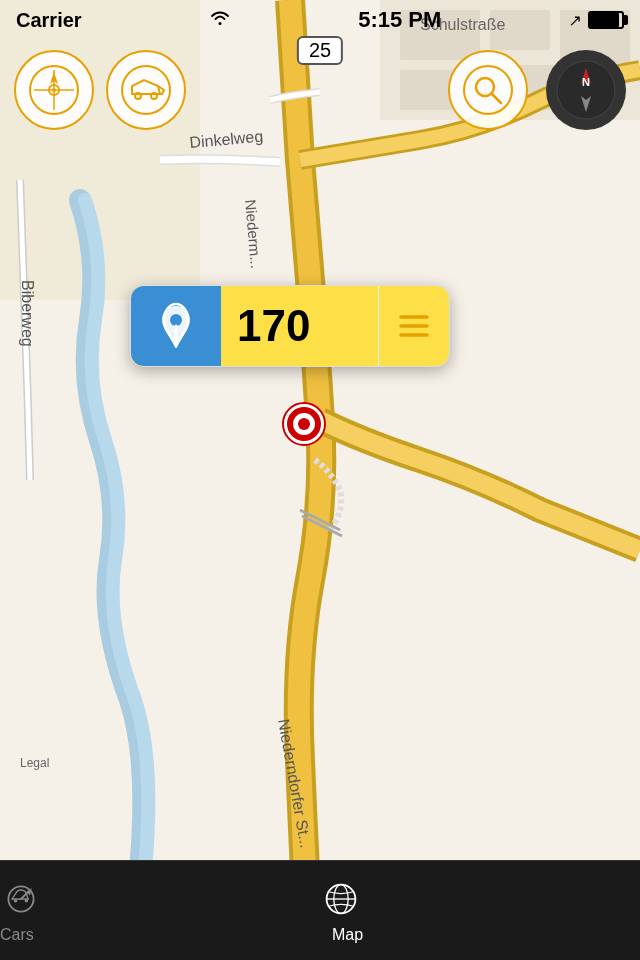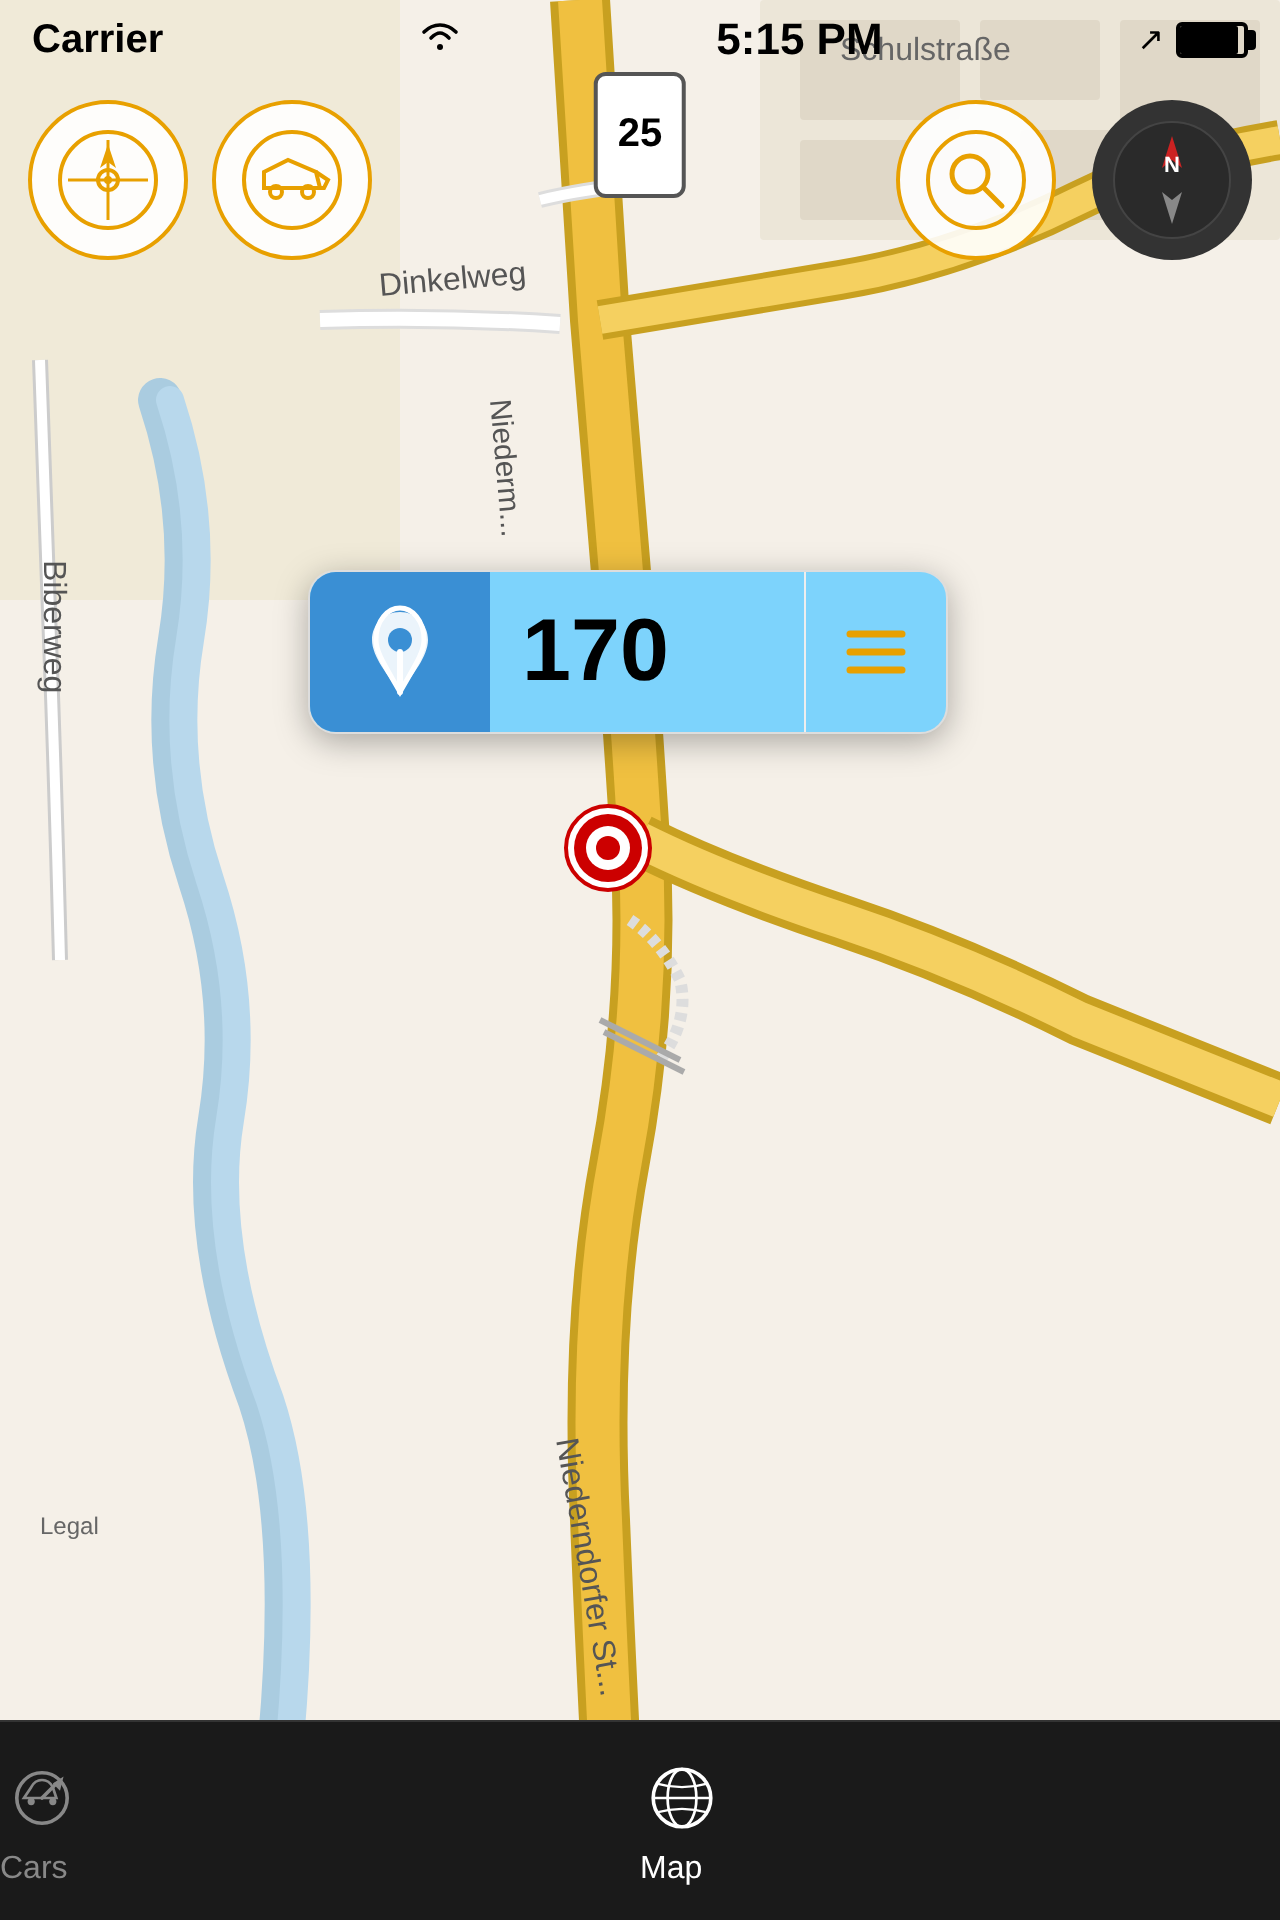--- a/index.html
+++ b/index.html
@@ -47,35 +47,34 @@
     #north-compass {
       position: absolute; top: 50px; right: 14px; width: 80px; height: 80px;
       border-radius: 50%; background: #333; display: flex; align-items: center;
       justify-content: center; z-index: 10;
     }
 
     
     #speed-badge {
       position: absolute; top: 36px; left: 50%; transform: translateX(-50%);
       background: white; border: 2px solid #555; border-radius: 6px;
-      padding: 18px 10px; font-size: 20px; font-weight: bold; z-index: 10; color: #000;
+      padding: 1px 10px; font-size: 20px; font-weight: normal; z-index: 10; color: #000;
     }
 
     
     #callout {
       position: absolute; top: 285px; left: 130px; z-index: 20;
       display: flex; align-items: center;
       filter: drop-shadow(0 4px 8px rgba(0,0,0,0.3));
     }
     #callout-bubble {
-      background: #7dd3fc; border-radius: 14px; display: flex; align-items: center;
+      background: #fde047; border-radius: 14px; display: flex; align-items: center;
       overflow: hidden; min-width: 320px;
       border: 1px solid #ddd;
       position: relative;
-      margin-left: 24px;
     }
     #callout-bubble::after {
       content: '';
       position: absolute;
       bottom: -18px;
       left: 50%;
       transform: translateX(-50%);
       border-left: 14px solid transparent;
       border-right: 14px solid transparent;
       border-top: 18px solid white;
@@ -116,21 +115,21 @@
       position: absolute; bottom: 0; left: 0; width: 640px; height: 100px;
       background: #1a1a1a; display: flex; align-items: center;
       border-top: 1px solid #333; z-index: 50;
     }
     .tab-item {
       flex: 1; display: flex; flex-direction: column; 
       justify-content: center; gap: 6px; cursor: pointer; padding: 10px 0;
     }
     .tab-icon { width: 42px; height: 42px; display: flex; align-items: center; justify-content: center; }
     .tab-label { font-size: 16px; color: #888; }
-    .tab-label.active { color: white; }
+    .tab-label.active { color: white; margin-left: 12px; }
     .tab-icon svg { width: 36px; height: 36px; }
   </style>
 </head>
 <body>
 
 <div id="map-area">
   <svg id="map-svg" viewBox="0 0 640 870" xmlns="http://www.w3.org/2000/svg">
 
     <rect width="640" height="870" fill="#f5f0e8"></rect>
 

